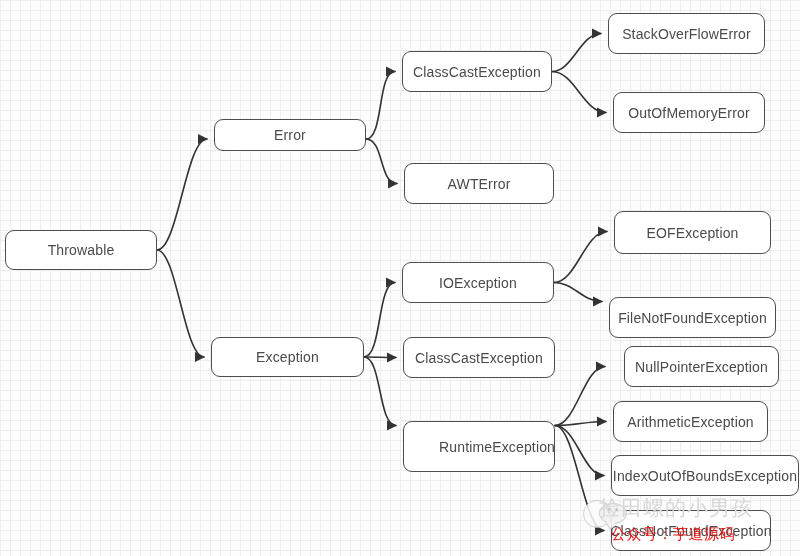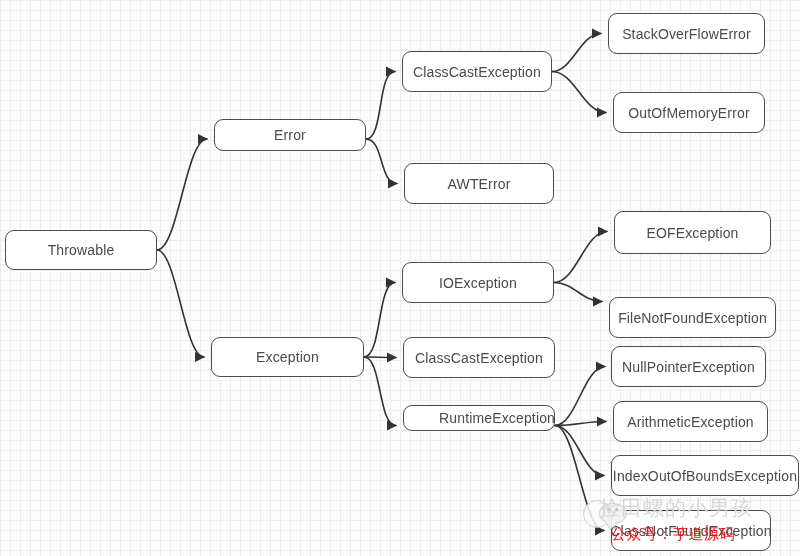--- a/index.html
+++ b/index.html
@@ -166,36 +166,36 @@
       </div>
       <div class="node" style="left: 404px; top: 163px; width: 150px; height: 41px;">
         <span class="node-label">AWTError</span>
       </div>
       <div class="node" style="left: 402px; top: 262px; width: 152px; height: 41px;">
         <span class="node-label">IOException</span>
       </div>
       <div class="node" style="left: 403px; top: 337px; width: 152px; height: 41px;">
         <span class="node-label">ClassCastException</span>
       </div>
-      <div class="node" style="left: 403px; top: 405px; width: 152px; height: 26px; padding-left: 36px;">
+      <div class="node" style="left: 403px; top: 421px; width: 152px; height: 51px; padding-left: 36px;">
         <span class="node-label">RuntimeException</span>
       </div>
       <div class="node" style="left: 608px; top: 13px; width: 157px; height: 41px;">
         <span class="node-label">StackOverFlowError</span>
       </div>
       <div class="node" style="left: 613px; top: 92px; width: 152px; height: 41px;">
         <span class="node-label">OutOfMemoryError</span>
       </div>
       <div class="node" style="left: 614px; top: 211px; width: 157px; height: 43px;">
         <span class="node-label">EOFException</span>
       </div>
       <div class="node" style="left: 609px; top: 281px; width: 167px; height: 41px; margin-top: 16px;">
         <span class="node-label">FileNotFoundException</span>
       </div>
-      <div class="node" style="left: 611px; top: 346px; width: 155px; height: 41px;">
+      <div class="node" style="left: 624px; top: 346px; width: 155px; height: 41px;">
         <span class="node-label">NullPointerException</span>
       </div>
       <div class="node" style="left: 613px; top: 401px; width: 155px; height: 41px;">
         <span class="node-label">ArithmeticException</span>
       </div>
       <div class="node" style="left: 611px; top: 455px; width: 188px; height: 41px;">
         <span class="node-label">IndexOutOfBoundsException</span>
       </div>
       <div class="node" style="left: 611px; top: 510px; width: 160px; height: 41px;">
         <span class="node-label">ClassNotFoundException</span>

